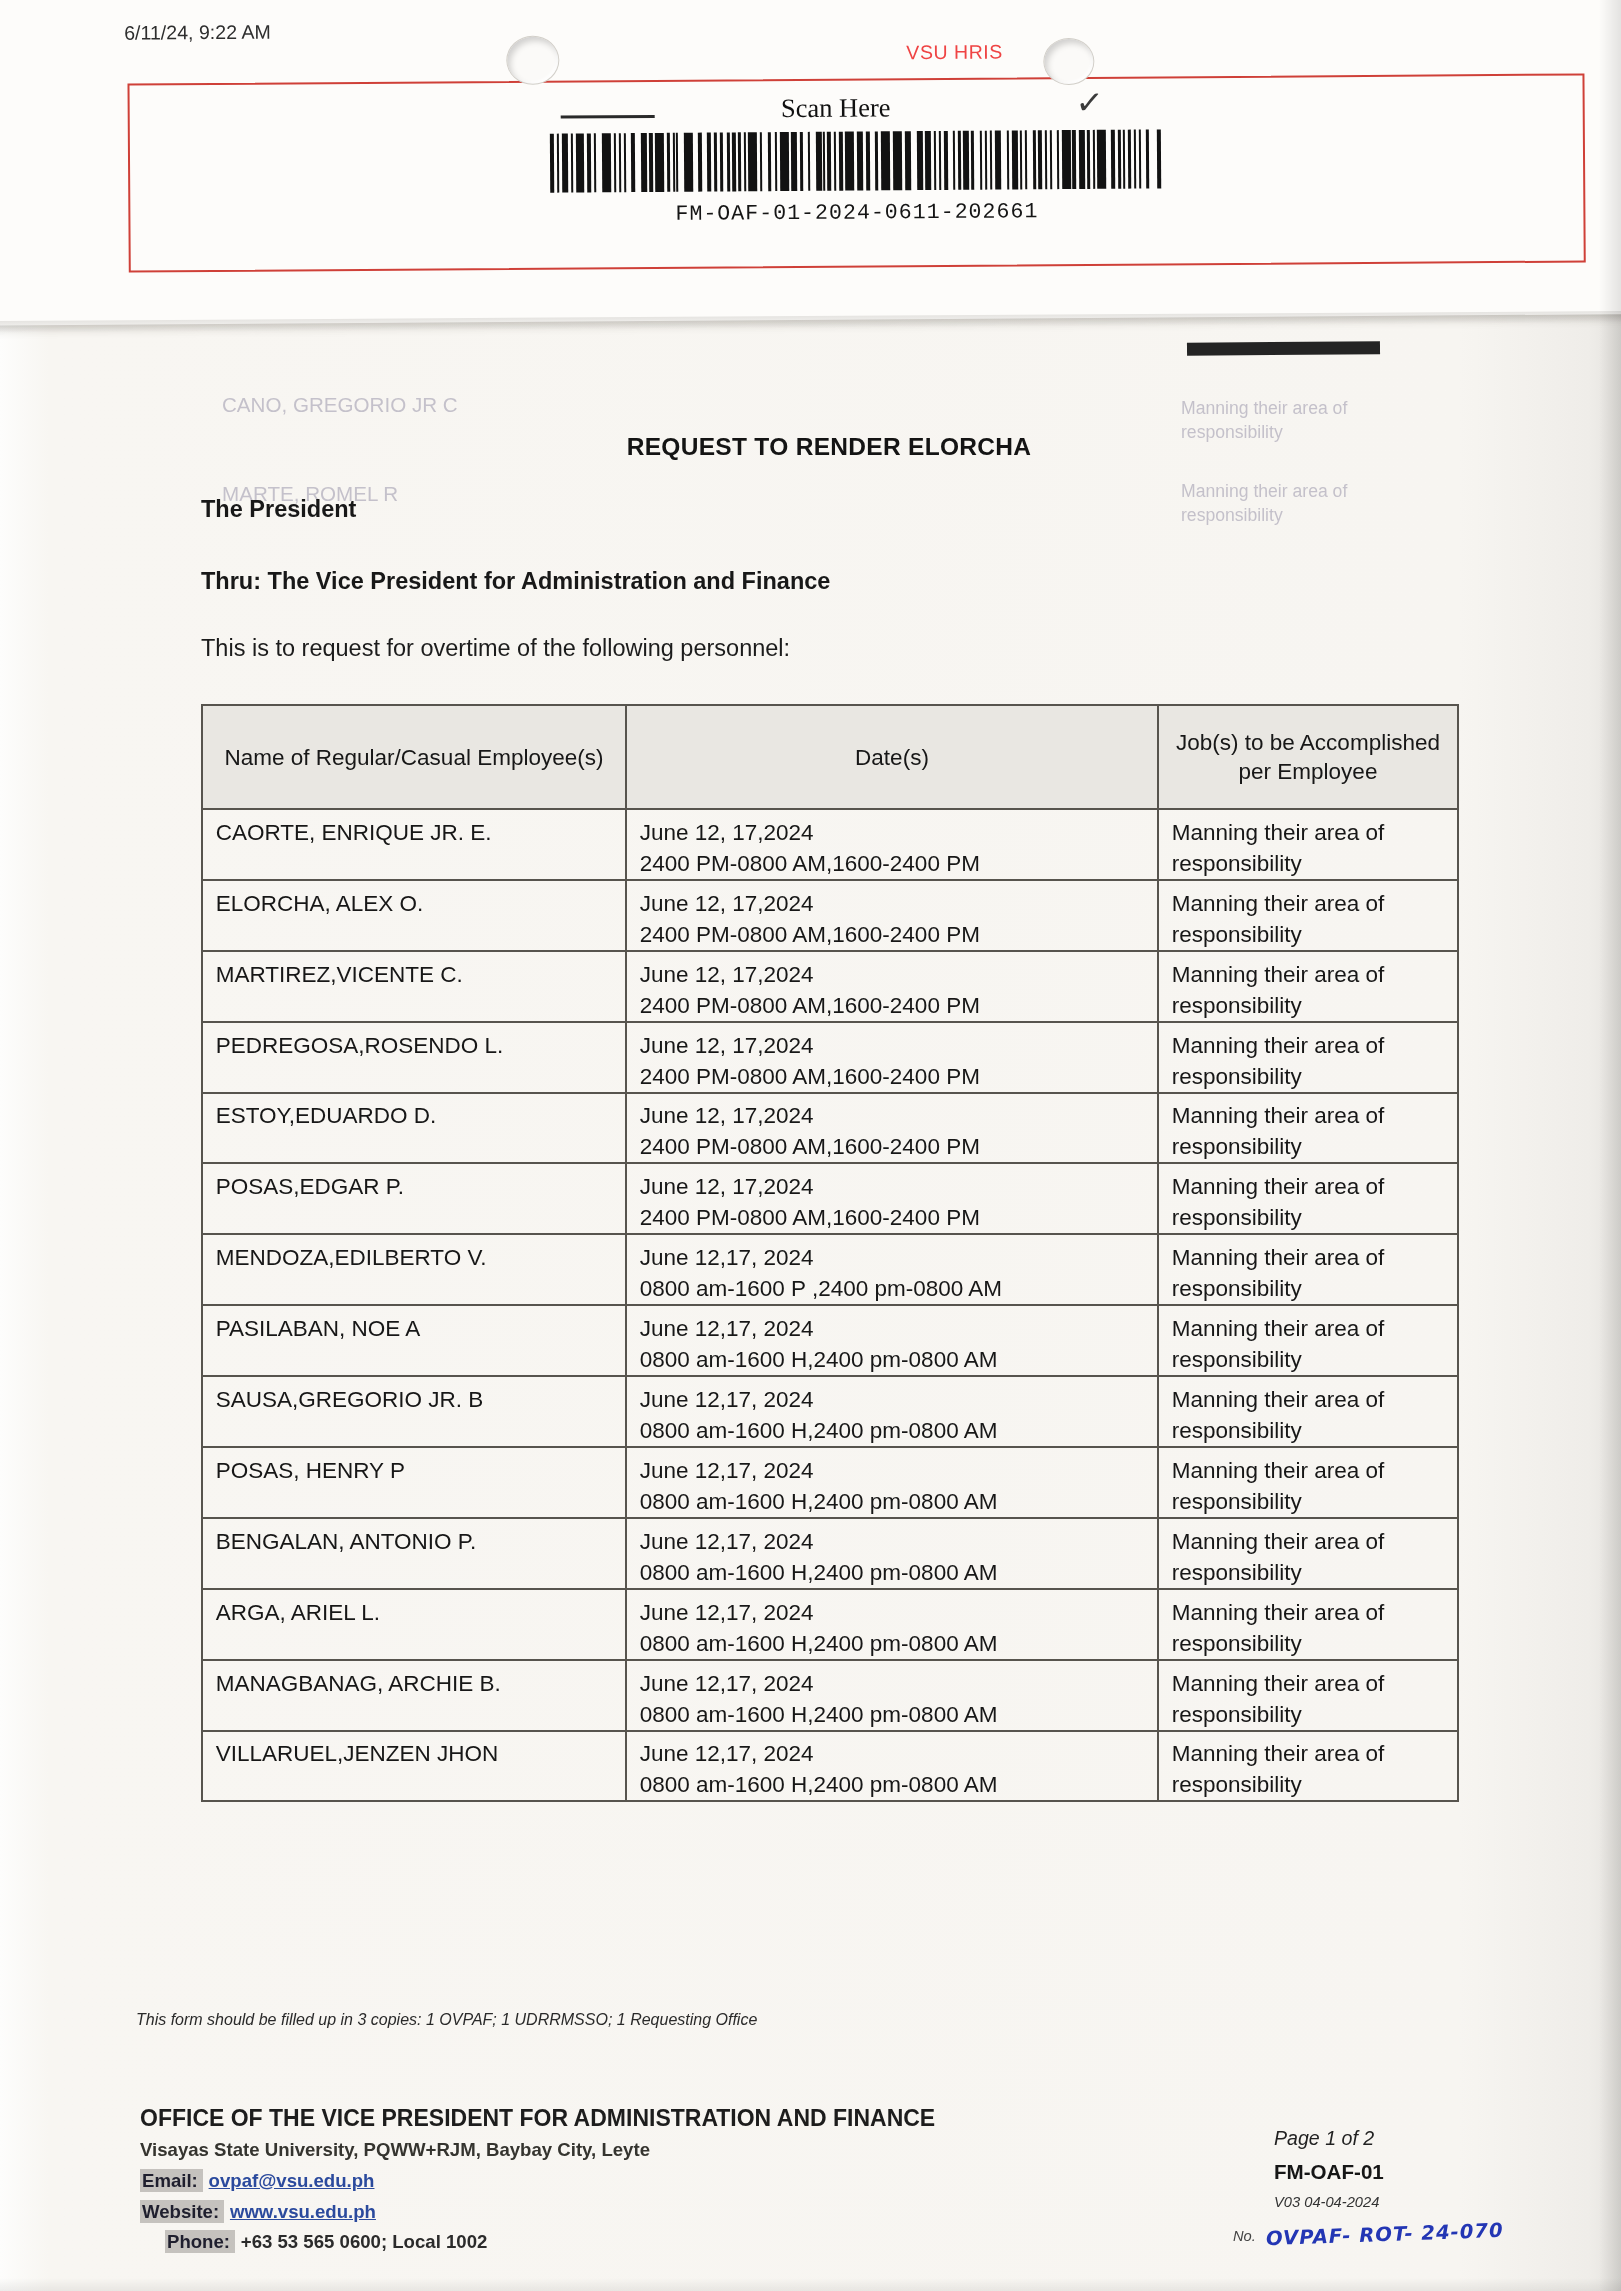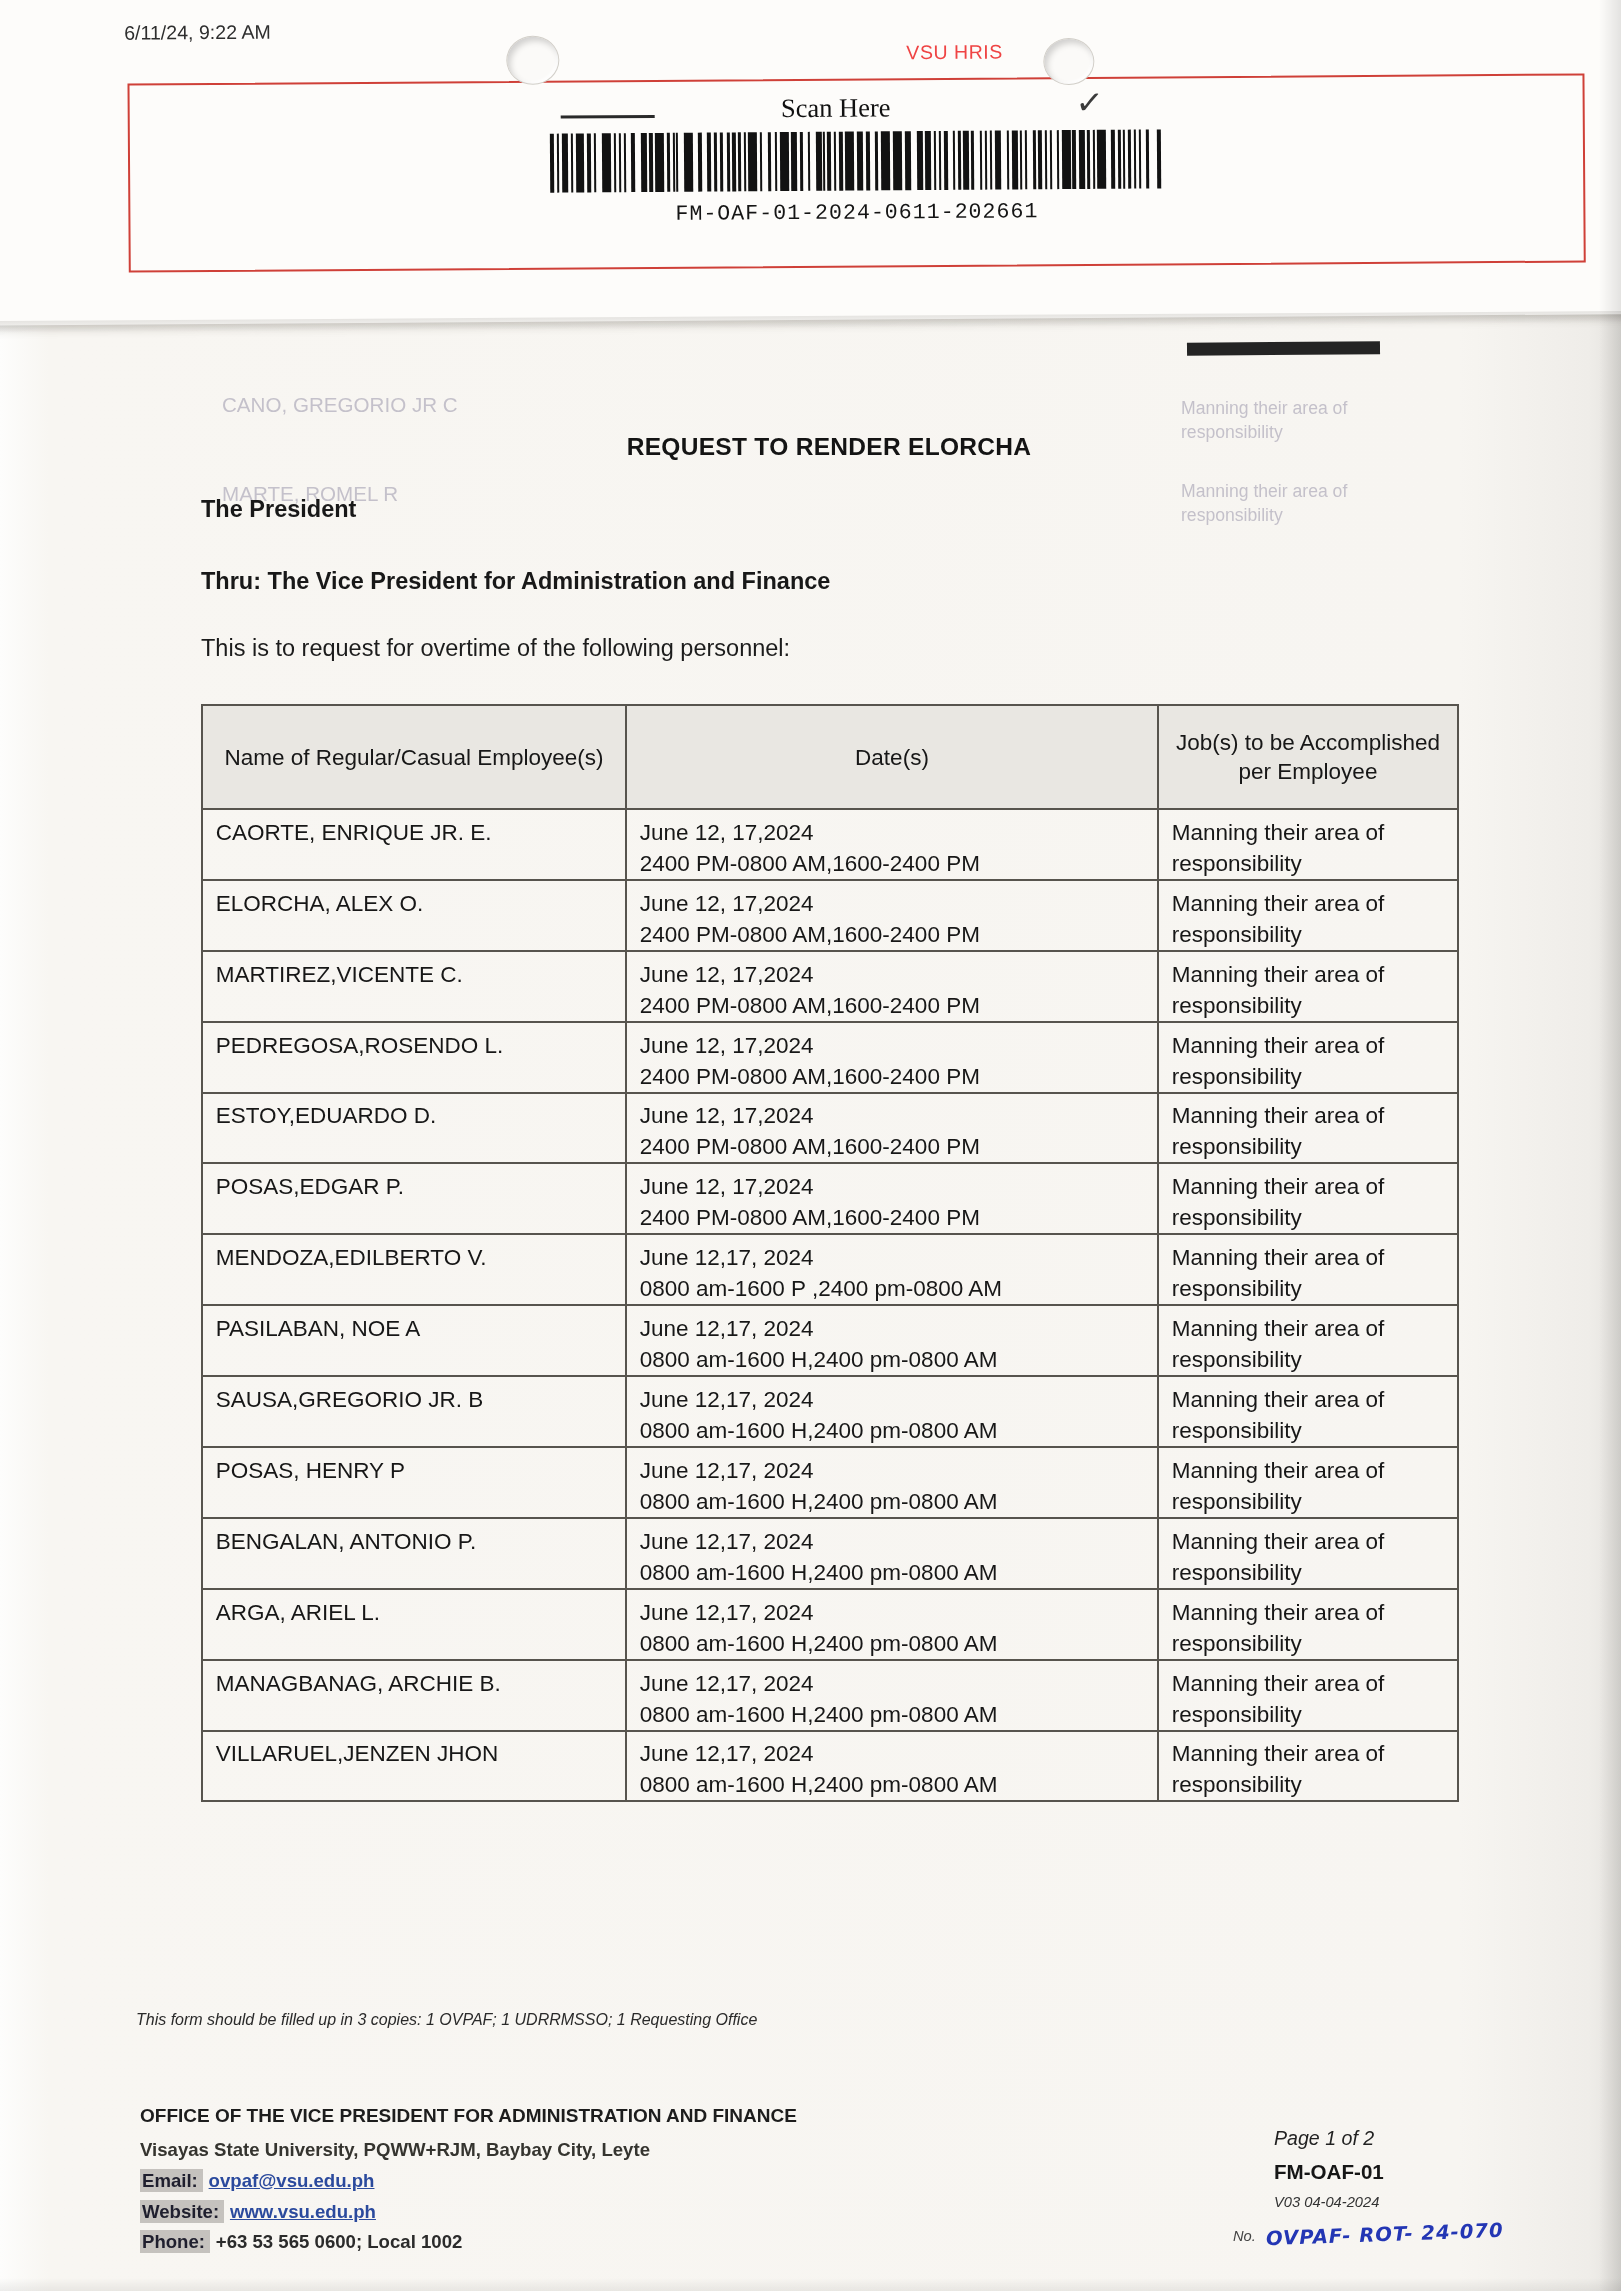--- a/index.html
+++ b/index.html
@@ -62,26 +62,26 @@
              vertical-align:top; }
   table.ot th { height:104px; background:#e9e7e2; font-weight:normal; text-align:center;
              vertical-align:middle; line-height:29px; padding:3.9px 9.8px; }
   table.ot td { height:62px; padding:6.9px 12.7px 0 12.7px; line-height:31px; white-space:pre-line; }
   col.c-name { width:424px; }
   col.c-date { width:532px; }
   col.c-job  { width:300px; }
 
   
   .copies-note { position:absolute; left:136px; top:2011px; font-size:16px; font-style:italic; color:#2a2a2a; }
-  .office-name { position:absolute; left:140px; top:2105px; font-size:19px; font-weight:bold; color:#1d1d1d; }
+  .office-name { position:absolute; left:140px; top:2105px; font-size:23px; font-weight:bold; color:#1d1d1d; }
   .office-address { position:absolute; left:140px; top:2139px; font-size:18.6px; font-weight:bold; color:#35342f; }
   .contact-line { position:absolute; left:140px; font-size:18.6px; color:#2b2b2b; font-weight:bold; }
   .line-email   { top:2170px; }
   .line-website { top:2201px; }
-  .line-phone   { top:2231px; }
+  .line-phone   { top:2231px;margin-left:25px; }
   .contact-label { background:rgba(112,110,105,0.38); padding:1px 4.9px 1px 2px; color:#1f1f2e; }
   .contact-link { color:#2b4a9d; text-decoration:underline; margin-left:5.9px; }
   .contact-plain { margin-left:5.9px; }
 
   .page-info { position:absolute; left:1274px; top:2127px; width:235px; text-align:left;
                font-size:19.6px; font-style:italic; color:#222; }
   .form-code { position:absolute; left:1274px; top:2160px; font-size:20.6px; font-weight:bold; color:#161616; }
   .form-version { position:absolute; left:1274px; top:2194px; font-size:14.7px; font-style:italic; color:#333; }
   .ref-line { position:absolute; left:1233px; top:2223px; font-size:14.7px; font-style:italic; color:#444; }
   .ref-hand { display:inline-block; margin-left:9.8px; font-size:19.6px; font-style:italic; font-weight:bold;

